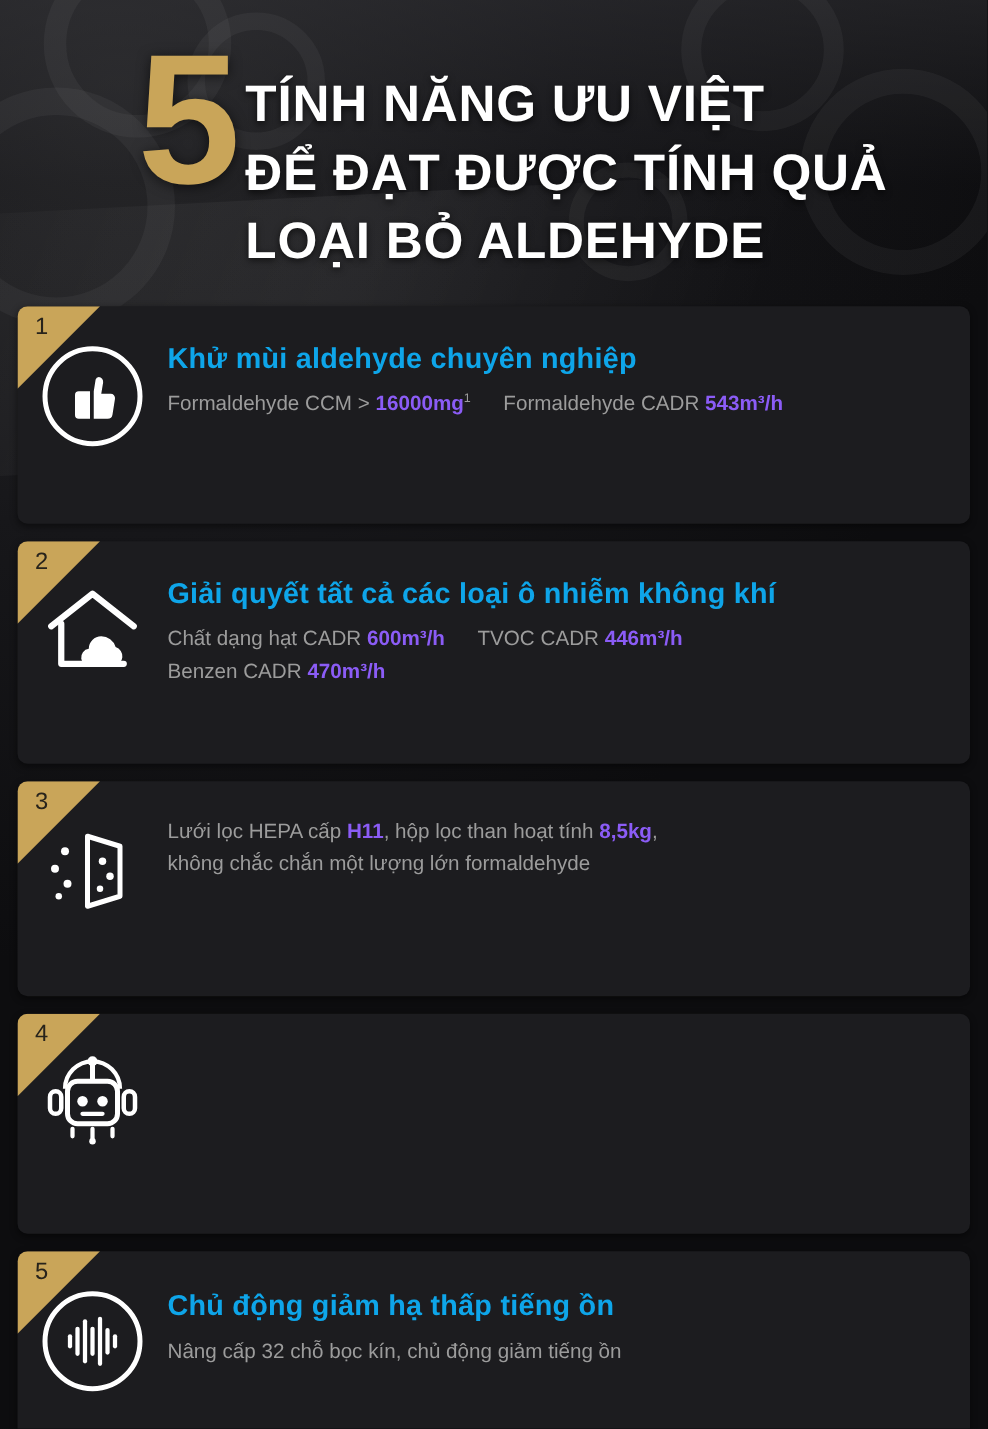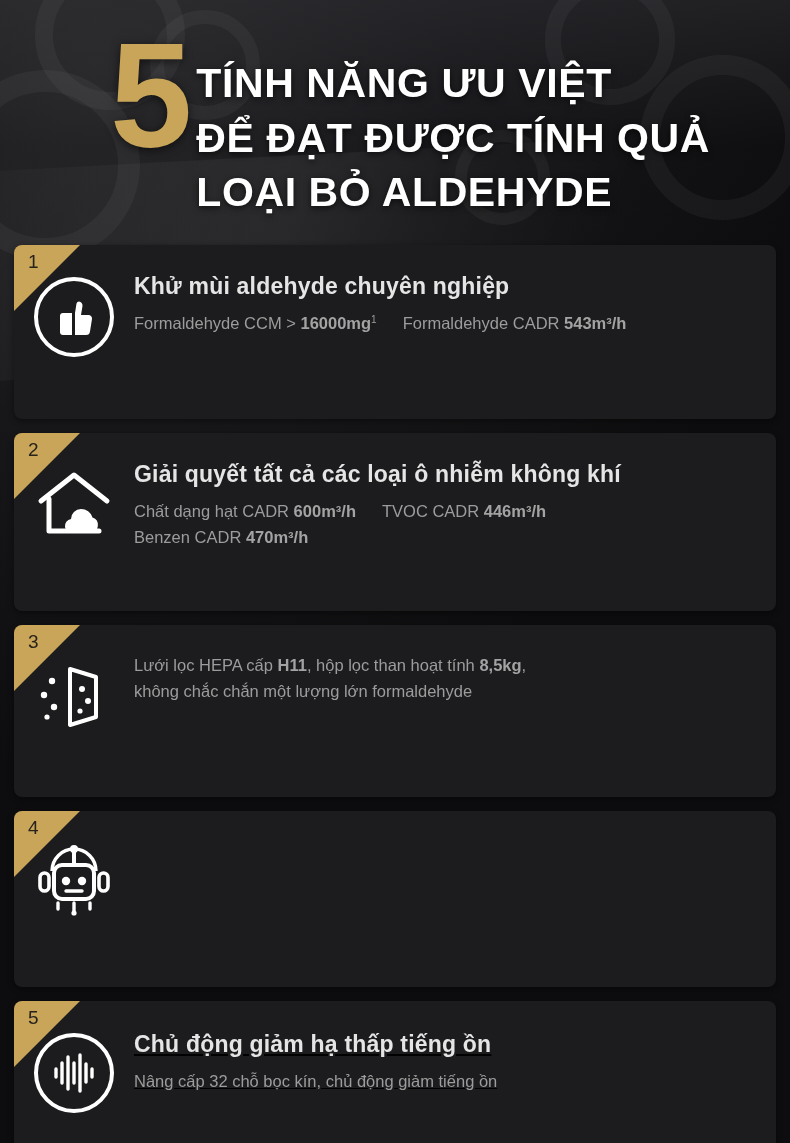--- a/index.html
+++ b/index.html
@@ -94,41 +94,41 @@
   }
   .card-icon {
     width: 120px;
     min-width: 120px;
     display: flex; align-items: center; justify-content: center;
     padding-top: 30px;
     z-index: 2;
   }
   .card-body { padding: 28px 24px 24px 0; }
   .card-title {
-    color: #e5e5e5;
+    color: #0ea5e9;
     font-size: 23px;
     font-weight: 700;
     letter-spacing: 0.2px;
     margin-bottom: 11px;
   }
   .card-line {
     color: #9c9c9c;
     font-size: 16.5px;
     line-height: 1.55;
   }
-  .card-line b { color: #a3a3a3; font-weight: 700; }
+  .card-line b { color: #8b5cf6; font-weight: 700; }
   .card-line sup { font-size: 10px; }
   .spec-row { display: flex; gap: 26px; flex-wrap: wrap; }
 
   .h1 { height: 174px; }
   .h2 { height: 178px; }
   .h3 { height: 172px; }
   .h4 { height: 176px; }
   .h5 { height: 150px; }
-  .h5 .card-body { padding-top: 30px; text-decoration: underline; }
+  .h5 .card-body { padding-top: 30px; }
 </style>
 </head>
 <body>
 
 <div class="page">
 
   <div class="bg-band"></div>
   <div class="bg-deco d1"></div>
   <div class="bg-deco d2"></div>
   <div class="bg-deco d3"></div>

